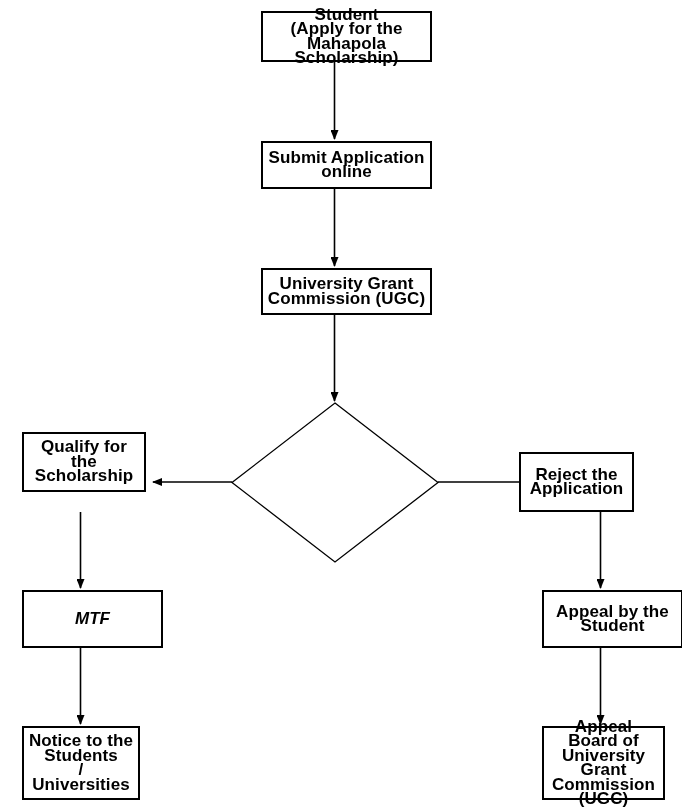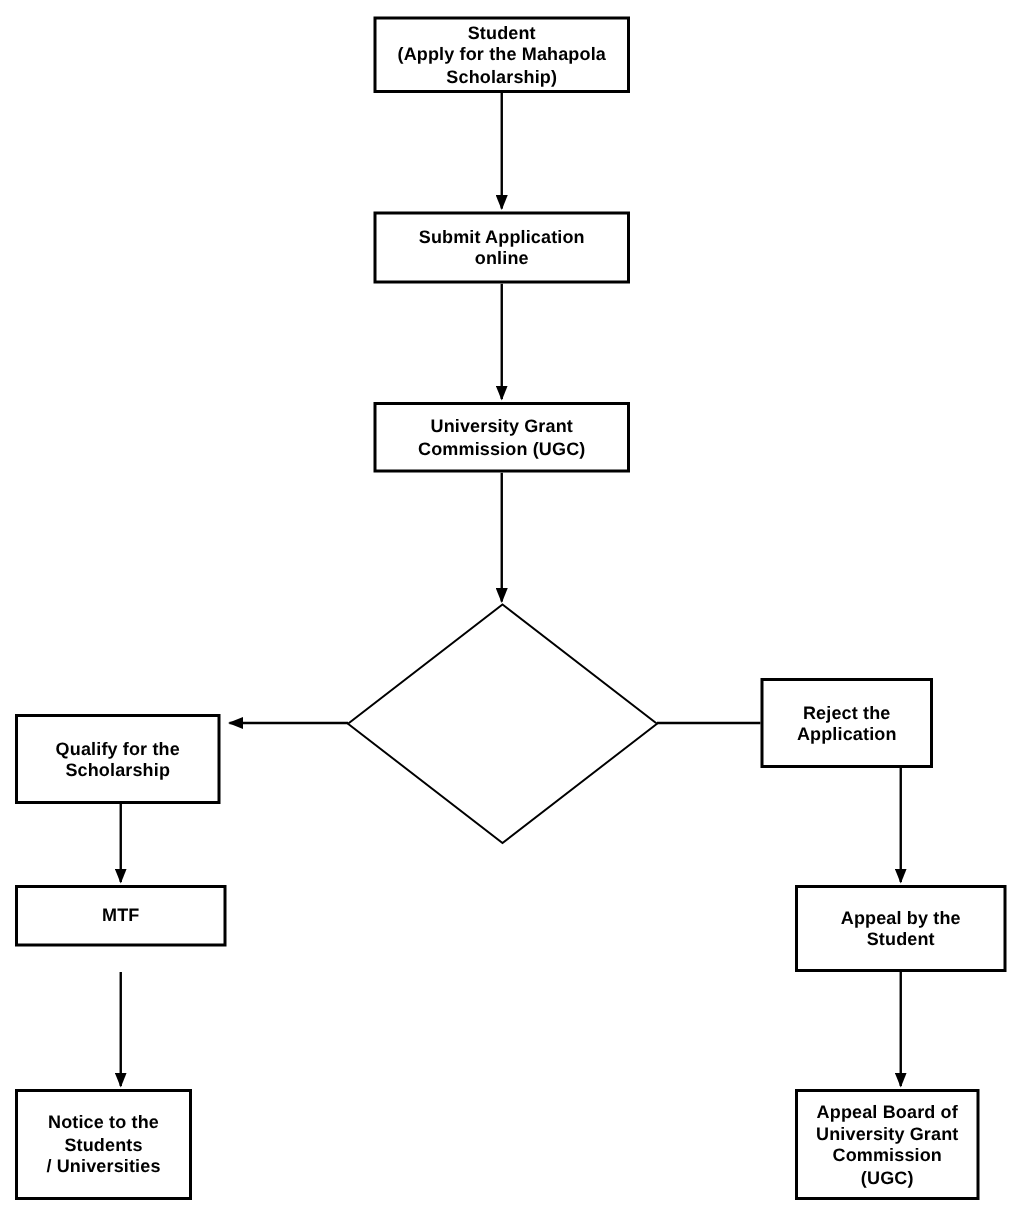--- a/index.html
+++ b/index.html
@@ -27,25 +27,26 @@
   .node {
     position: absolute;
     box-sizing: border-box;
     border: 2px solid #000000;
     background: #ffffff;
     display: flex;
     align-items: center;
     justify-content: center;
     text-align: center;
     font-weight: bold;
-    font-size: 12px;
+    font-size: 17px;
     line-height: 14.5px;
     color: #000000;
     letter-spacing: 0.1px;
     z-index: 3;
+    margin-left: 12px;
   }
   .node-label {
     display: block;
     white-space: pre-line;
     padding: 0 4px;
   }
   .diamond-wrap {
     position: absolute;
     z-index: 2;
   }
@@ -131,26 +132,26 @@
     <span class="node-label">Submit Application
 online</span>
   </div>
 
   <div class="node" style="left:249px; top:268px; width:171px; height:47px;">
     <span class="node-label">University Grant
 Commission (UGC)</span>
   </div>
 
 
-  <div class="node" style="left:10px; top:476px; width:137px; height:60px;">
+  <div class="node" style="left:10px; top:432px; width:124px; height:60px;">
     <span class="node-label">Qualify for the
 Scholarship</span>
   </div>
 
-  <div class="node" style="left:10px; top:590px; width:141px; height:41px;">
+  <div class="node" style="left:10px; top:590px; width:141px; height:58px;font-style:italic;">
     <span class="node-label">MTF</span>
   </div>
 
   <div class="node" style="left:10px; top:726px; width:118px; height:74px;">
     <span class="node-label">Notice to the
 Students
 / Universities</span>
   </div>
 
   <div class="node" style="left:507px; top:452px; width:115px; height:60px;">

